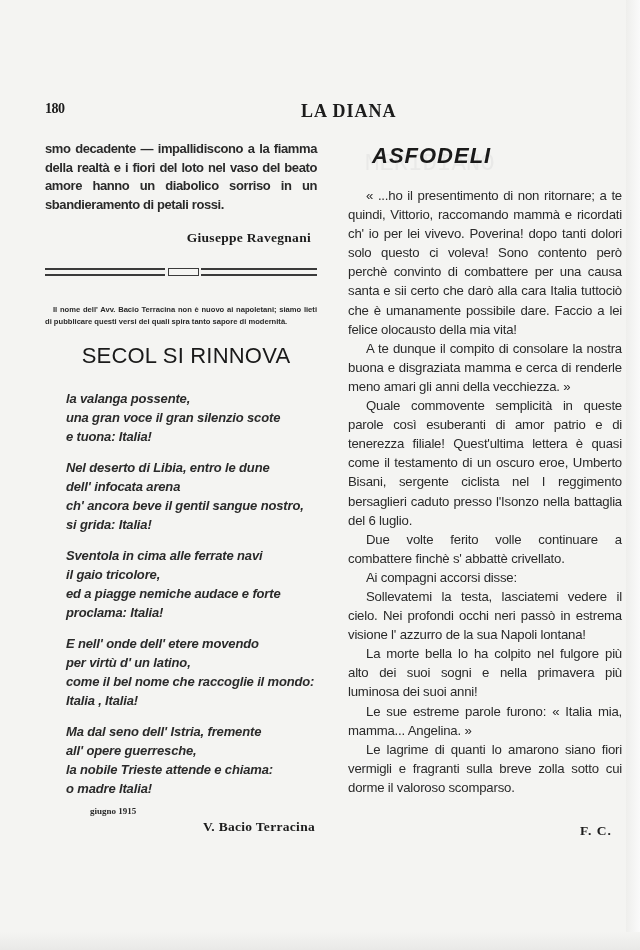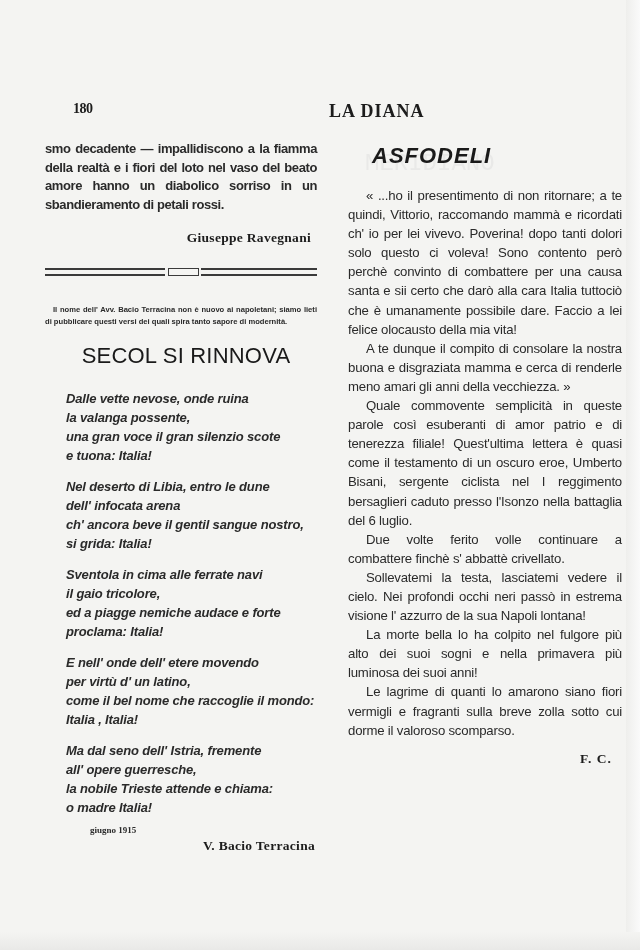--- a/index.html
+++ b/index.html
@@ -28,21 +28,20 @@
       background: linear-gradient(to bottom, #f4f4f2, #e9e9e7);
     }
     .running-head {
       position: absolute;
       top: 101px;
       left: 45px;
       width: 520px;
       height: 20px;
       font-size: 14px;
       font-weight: bold;
-      margin-left: 28px;
     }
     .page-number {
       position: absolute;
       left: 0; top: 0;
       font-size: 14px;
       letter-spacing: -0.5px;
     }
     .journal-title {
       position: absolute;
       left: 256px; top: 0;
@@ -180,21 +179,21 @@
       line-height: 19.1px;
       text-align: justify;
       letter-spacing: -0.2px;
       color: #2a2a2a;
     }
     .right-sign {
       text-align: right;
       font-family: "Liberation Serif", "DejaVu Serif", serif;
       font-weight: bold;
       font-size: 13.5px;
-      margin-top: 11px;
+      margin-top: 26px;
       padding-right: 10px;
       letter-spacing: 1px;
     }
     .ghost {
       position: absolute;
       font-family: Liberation Mono, monospace;
       color: rgba(120,120,120,0.08);
       pointer-events: none;
     }
   </style>
@@ -222,21 +221,20 @@
     <div class="line" style="left:156px;top:0;width:116px;"></div>
     <div class="line" style="left:156px;top:6px;width:116px;"></div>
   </div>
 
   <p class="editor-note">Il nome dell' Avv. Bacio Terracina non è nuovo ai napoletani; siamo lieti di pubblicare questi versi dei quali spira tanto sapore di modernità.</p>
 
   <h2 class="poem-title">SECOL SI RINNOVA</h2>
 
   <div class="poem">
     <div class="stanza">
-      <div class="verse">Dalle vette nevose, onde ruina</div>
       <div class="verse">la valanga possente,</div>
       <div class="verse">una gran voce il gran silenzio scote</div>
       <div class="verse">e tuona: Italia!</div>
     </div>
     <div class="stanza">
       <div class="verse">Nel deserto di Libia, entro le dune</div>
       <div class="verse">dell' infocata arena</div>
       <div class="verse">ch' ancora beve il gentil sangue nostro,</div>
       <div class="verse">si grida: Italia!</div>
     </div>
@@ -264,18 +262,20 @@
   <div class="poem-sign">V. Bacio Terracina</div>
 </section>
 
 <section class="col col-right">
   <h2 class="right-title">ASFODELI</h2>
   <div class="right-prose">
     <p>« ...ho il presentimento di non ritornare; a te quindi, Vittorio, raccomando mammà e ricordati ch' io per lei vivevo. Poverina! dopo tanti dolori solo questo ci voleva! Sono contento però perchè convinto di combattere per una causa santa e sii certo che darò alla cara Italia tuttociò che è umanamente possibile dare. Faccio a lei felice olocausto della mia vita!</p>
     <p>A te dunque il compito di consolare la nostra buona e disgraziata mamma e cerca di renderle meno amari gli anni della vecchiezza. »</p>
     <p>Quale commovente semplicità in queste parole così esuberanti di amor patrio e di tenerezza filiale! Quest'ultima lettera è quasi come il testamento di un oscuro eroe, Umberto Bisani, sergente ciclista nel I reggimento bersaglieri caduto presso l'Isonzo nella battaglia del 6 luglio.</p>
     <p>Due volte ferito volle continuare a combattere finchè s' abbattè crivellato.</p>
+    <p>Ai compagni accorsi disse:</p>
     <p>Sollevatemi la testa, lasciatemi vedere il cielo. Nei profondi occhi neri passò in estrema visione l' azzurro de la sua Napoli lontana!</p>
     <p>La morte bella lo ha colpito nel fulgore più alto dei suoi sogni e nella primavera più luminosa dei suoi anni!</p>
+    <p>Le sue estreme parole furono: « Italia mia, mamma... Angelina. »</p>
     <p>Le lagrime di quanti lo amarono siano fiori vermigli e fragranti sulla breve zolla sotto cui dorme il valoroso scomparso.</p>
   </div>
   <div class="right-sign">F. C.</div>
 </section>
 
 </body></html>

